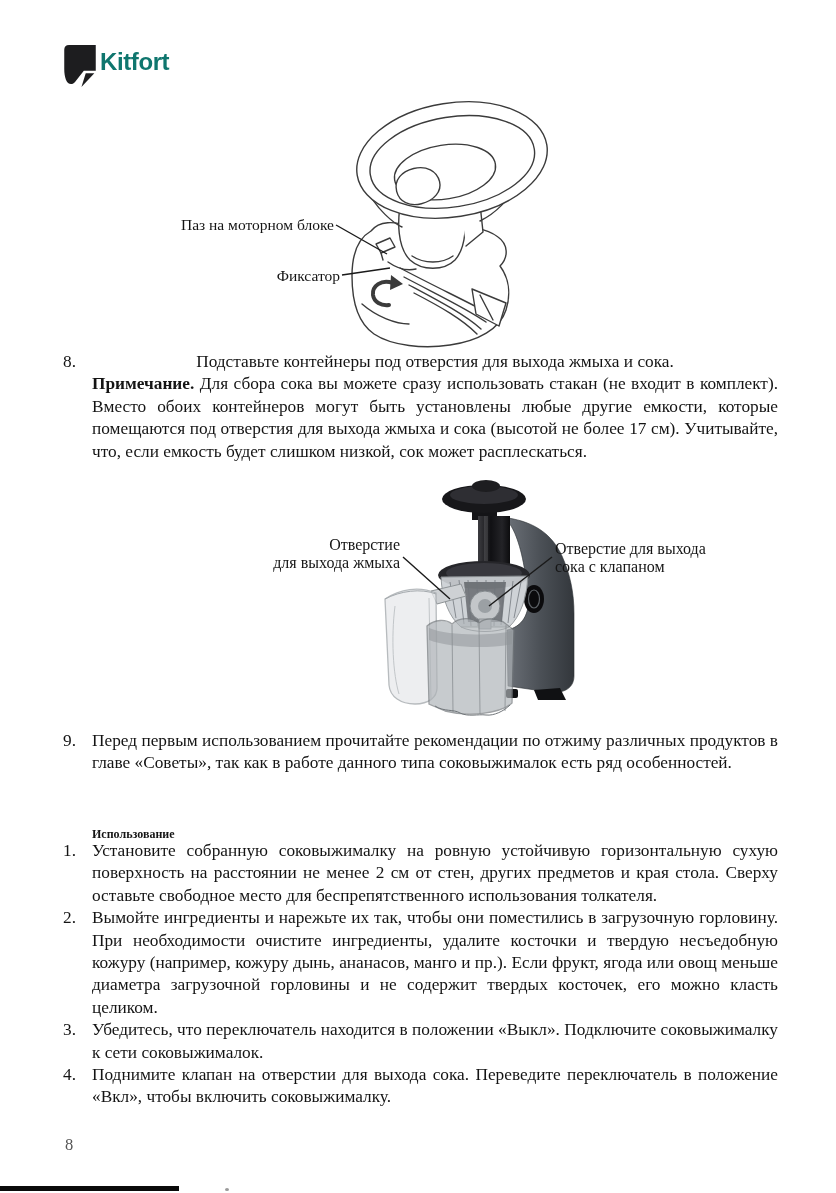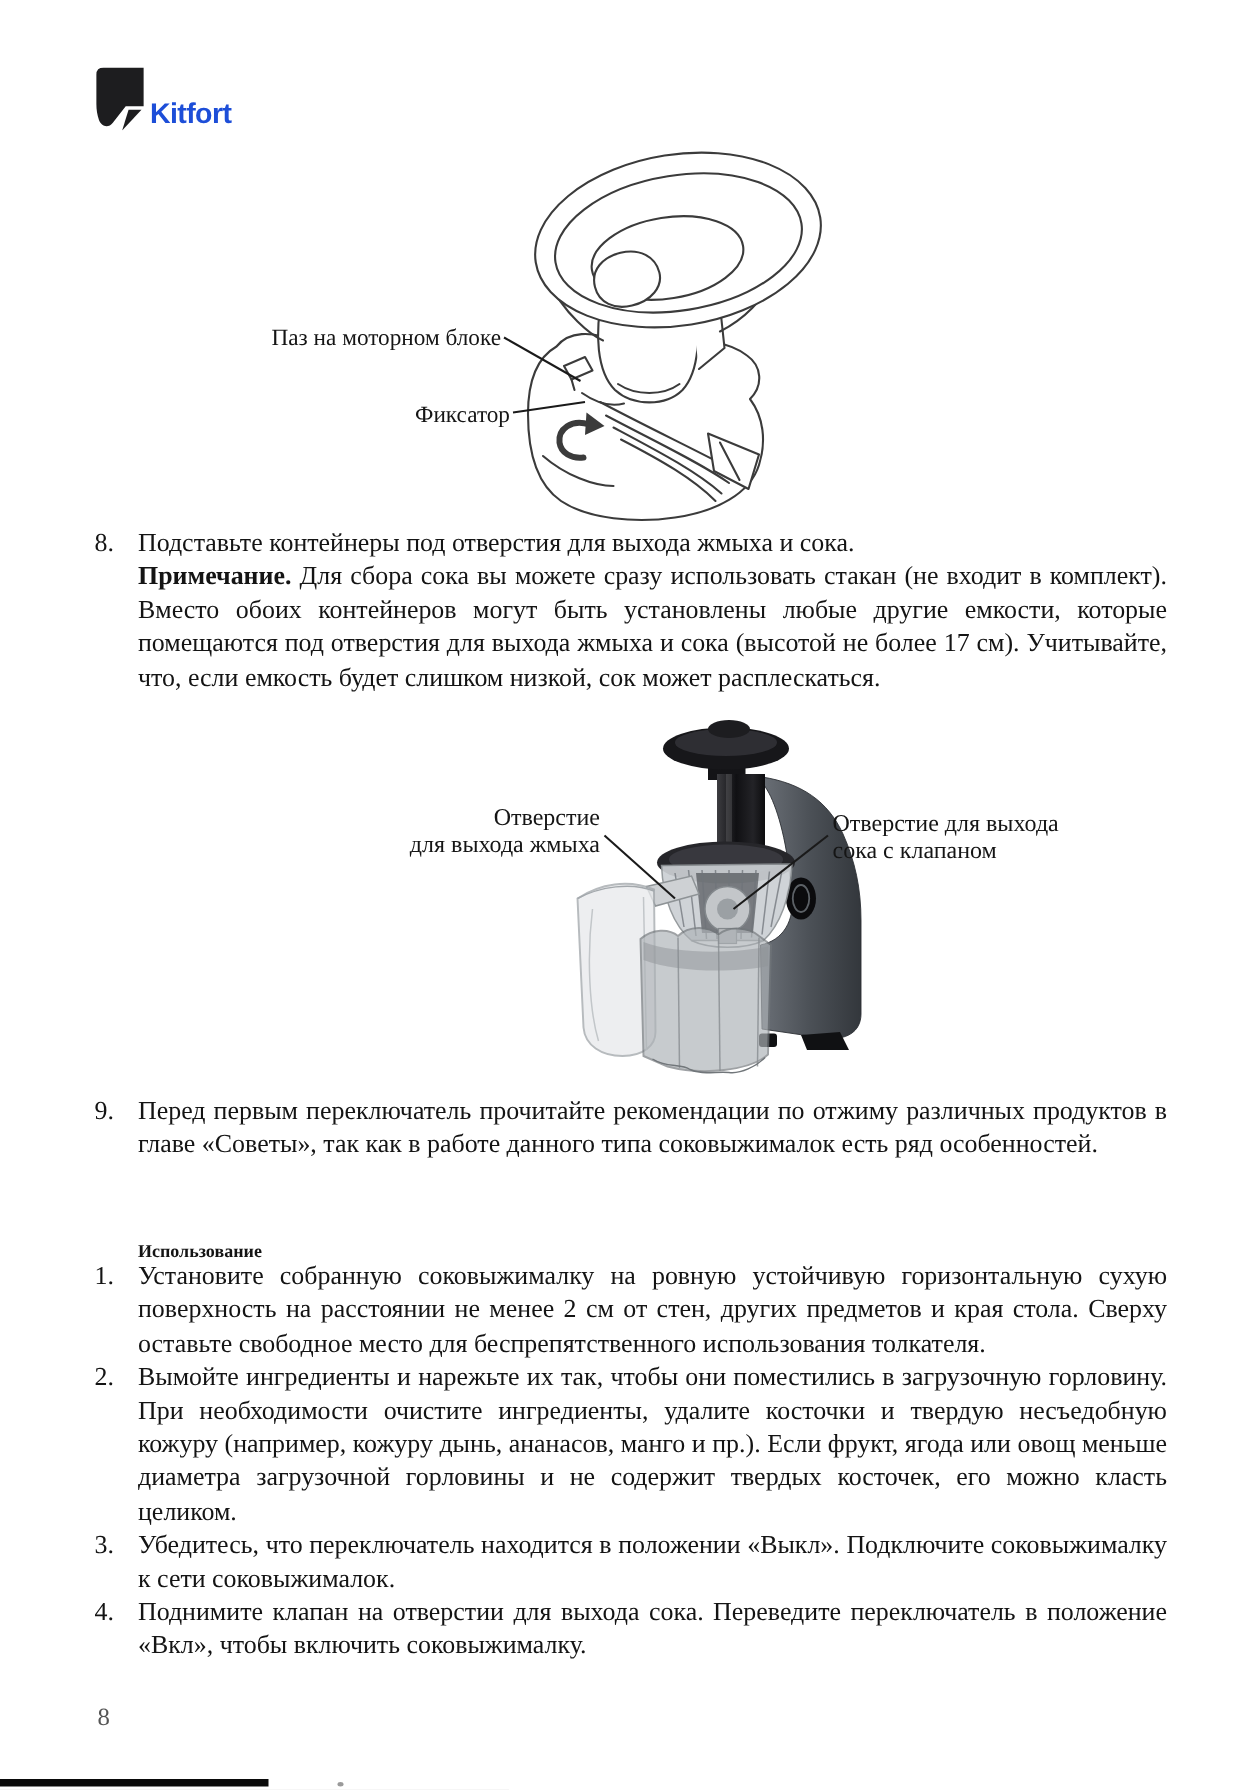--- a/index.html
+++ b/index.html
@@ -11,40 +11,40 @@
     background:#ffffff;
     font-family:"Liberation Serif", serif;
     color:#141414;
     overflow:hidden;
   }
   
   .logo{position:absolute;left:63px;top:45px;display:flex;align-items:flex-end;gap:3px;}
   .logo svg{display:block;}
   .wordmark{
     font-family:"Liberation Sans", sans-serif;
-    font-weight:bold;font-size:19px;letter-spacing:-0.4px;
-    color:#1d4ed8;line-height:1;margin-bottom:1px;
+    font-weight:bold;font-size:24px;letter-spacing:-0.4px;
+    color:#0f766e;line-height:1;margin-bottom:13px;
   }
   
   .fig{position:absolute;margin:0;padding:0;}
   .fig1{left:150px;top:98px;}
   .fig2{left:238px;top:478px;}
   .fig text{
     font-family:"Liberation Serif", serif;
     fill:#151515;
   }
   
   .tblock{
     position:absolute;left:63px;width:715px;
     font-size:17.3px;line-height:22.4px;
   }
   .li{display:grid;grid-template-columns:29px 1fr;}
   .num{text-align:left;}
   .body p{margin:0;text-align:justify;}
-  .body p.noj{text-align:left;}
+  .body p.noj{text-align:center;}
   b{font-weight:bold;margin-top:36px;}
   .heading{
     position:absolute;left:92px;top:813px;
     font-size:12px;font-weight:bold;line-height:22.4px;
   }
   
   .pagenum{
     position:absolute;left:65px;top:1135px;
     font-size:16.5px;color:#555;
   }
@@ -213,21 +213,21 @@
       <text x="162" y="90" text-anchor="end" font-size="16">для выхода жмыха</text>
       <text x="317" y="76" font-size="16">Отверстие для выхода</text>
       <text x="317" y="94" font-size="16">сока с клапаном</text>
     </svg>
   </figure>
 
   <section class="tblock" style="top:730px">
     <div class="li">
       <div class="num">9.</div>
       <div class="body">
-        <p>Перед первым переключатель прочитайте рекомендации по отжиму различных продуктов в главе «Советы», так как в работе данного типа соковыжималок есть ряд особенностей.</p>
+        <p>Перед первым использованием прочитайте рекомендации по отжиму различных продуктов в главе «Советы», так как в работе данного типа соковыжималок есть ряд особенностей.</p>
       </div>
     </div>
   </section>
 
   <h2 class="heading">Использование</h2>
 
   <section class="tblock" style="top:840px">
     <div class="li">
       <div class="num">1.</div>
       <div class="body">

